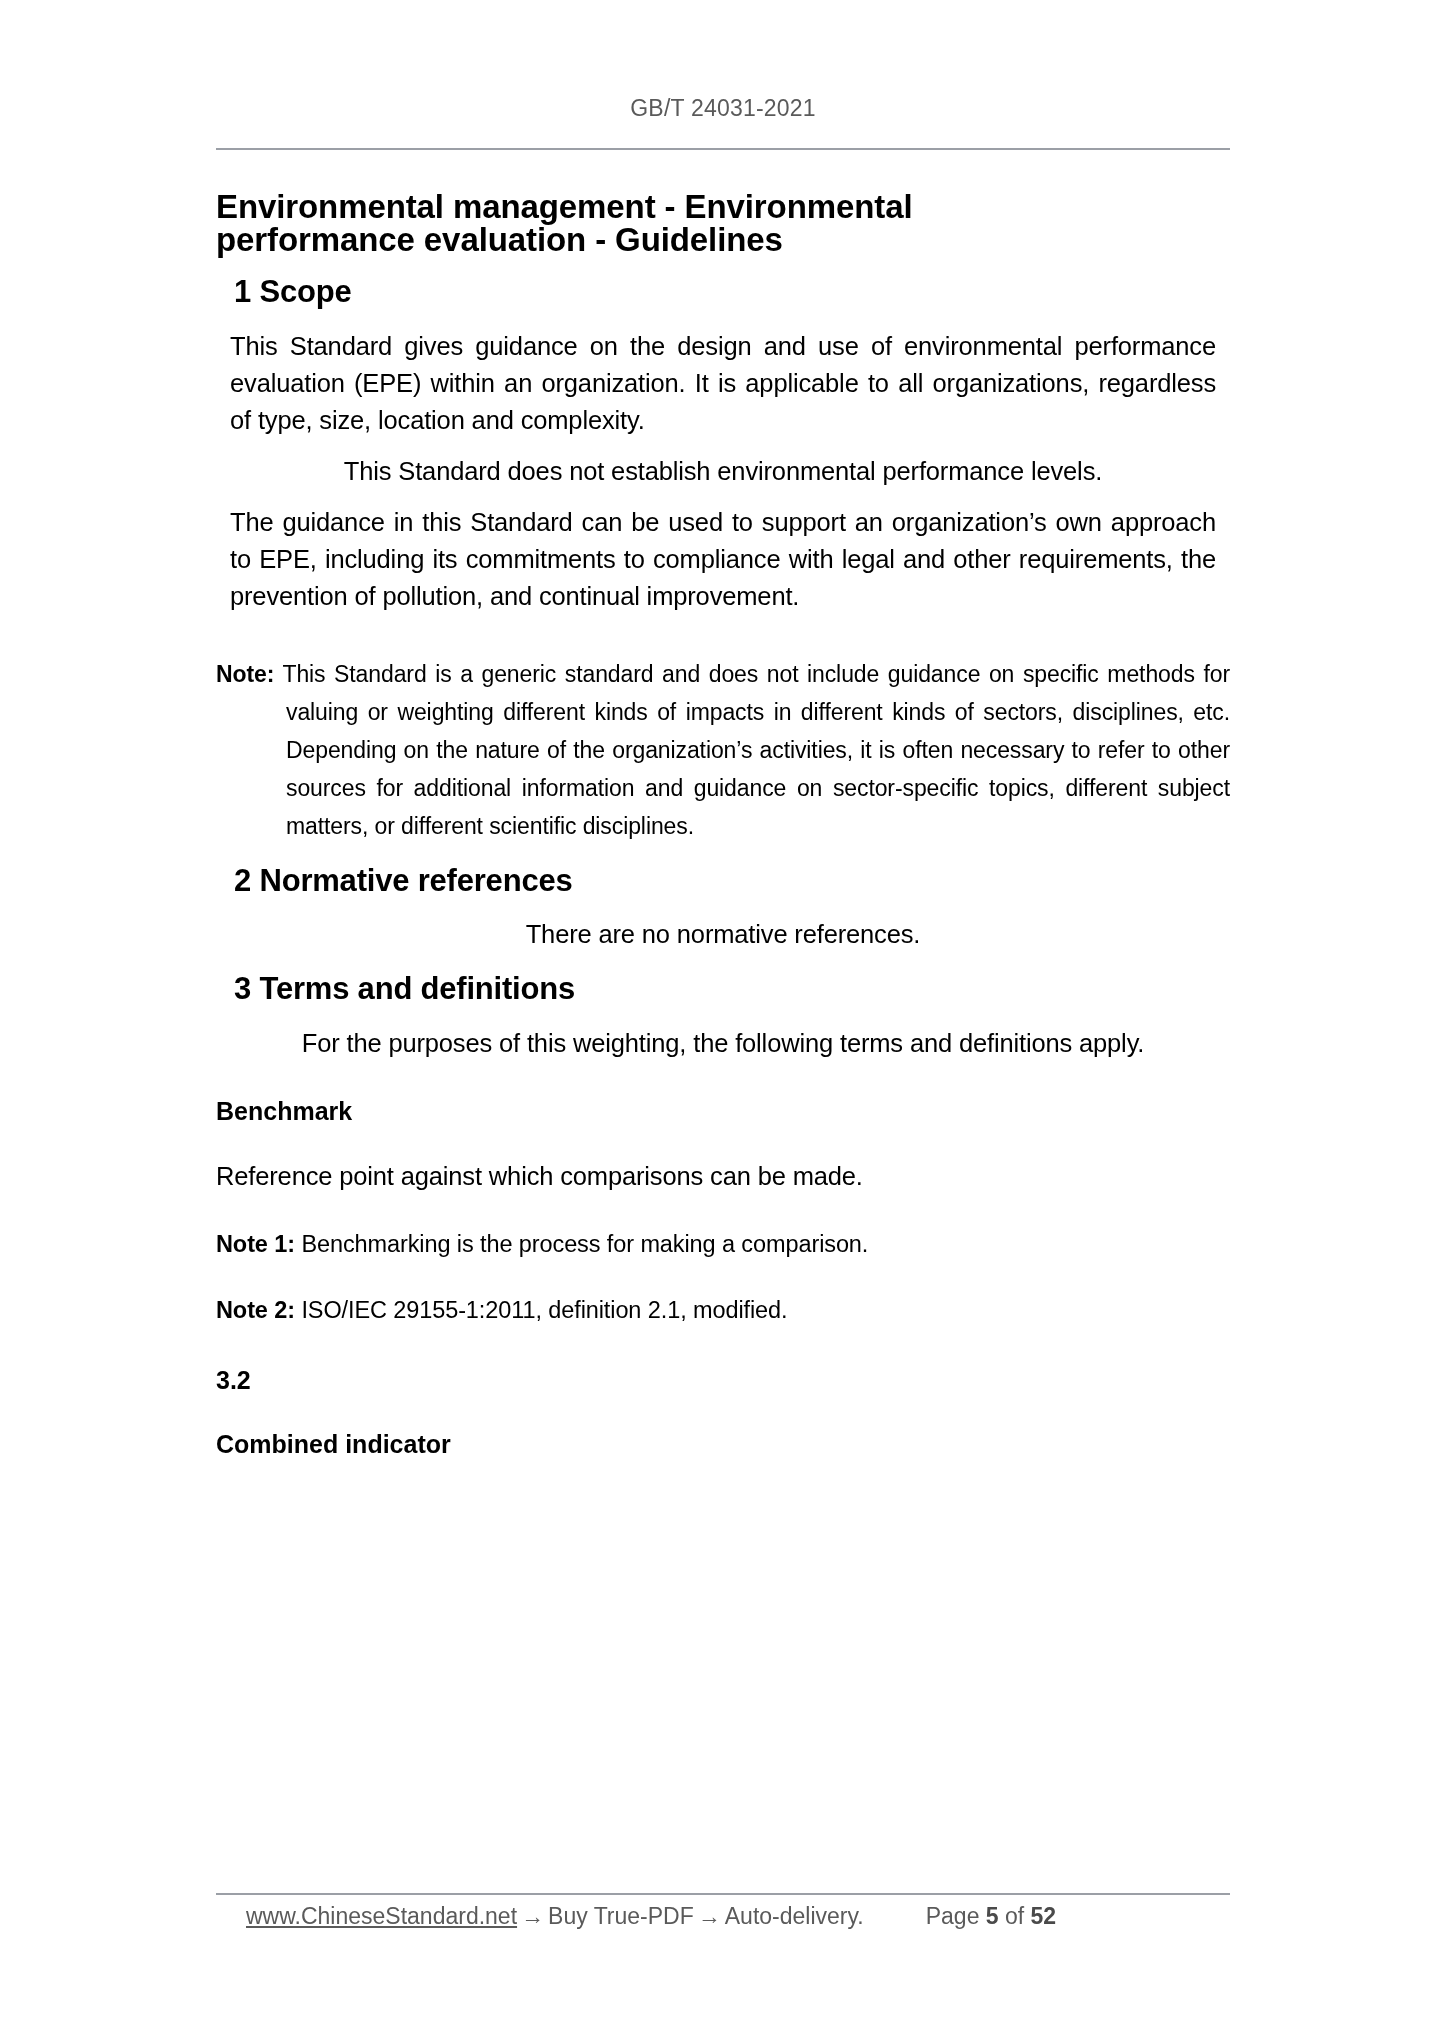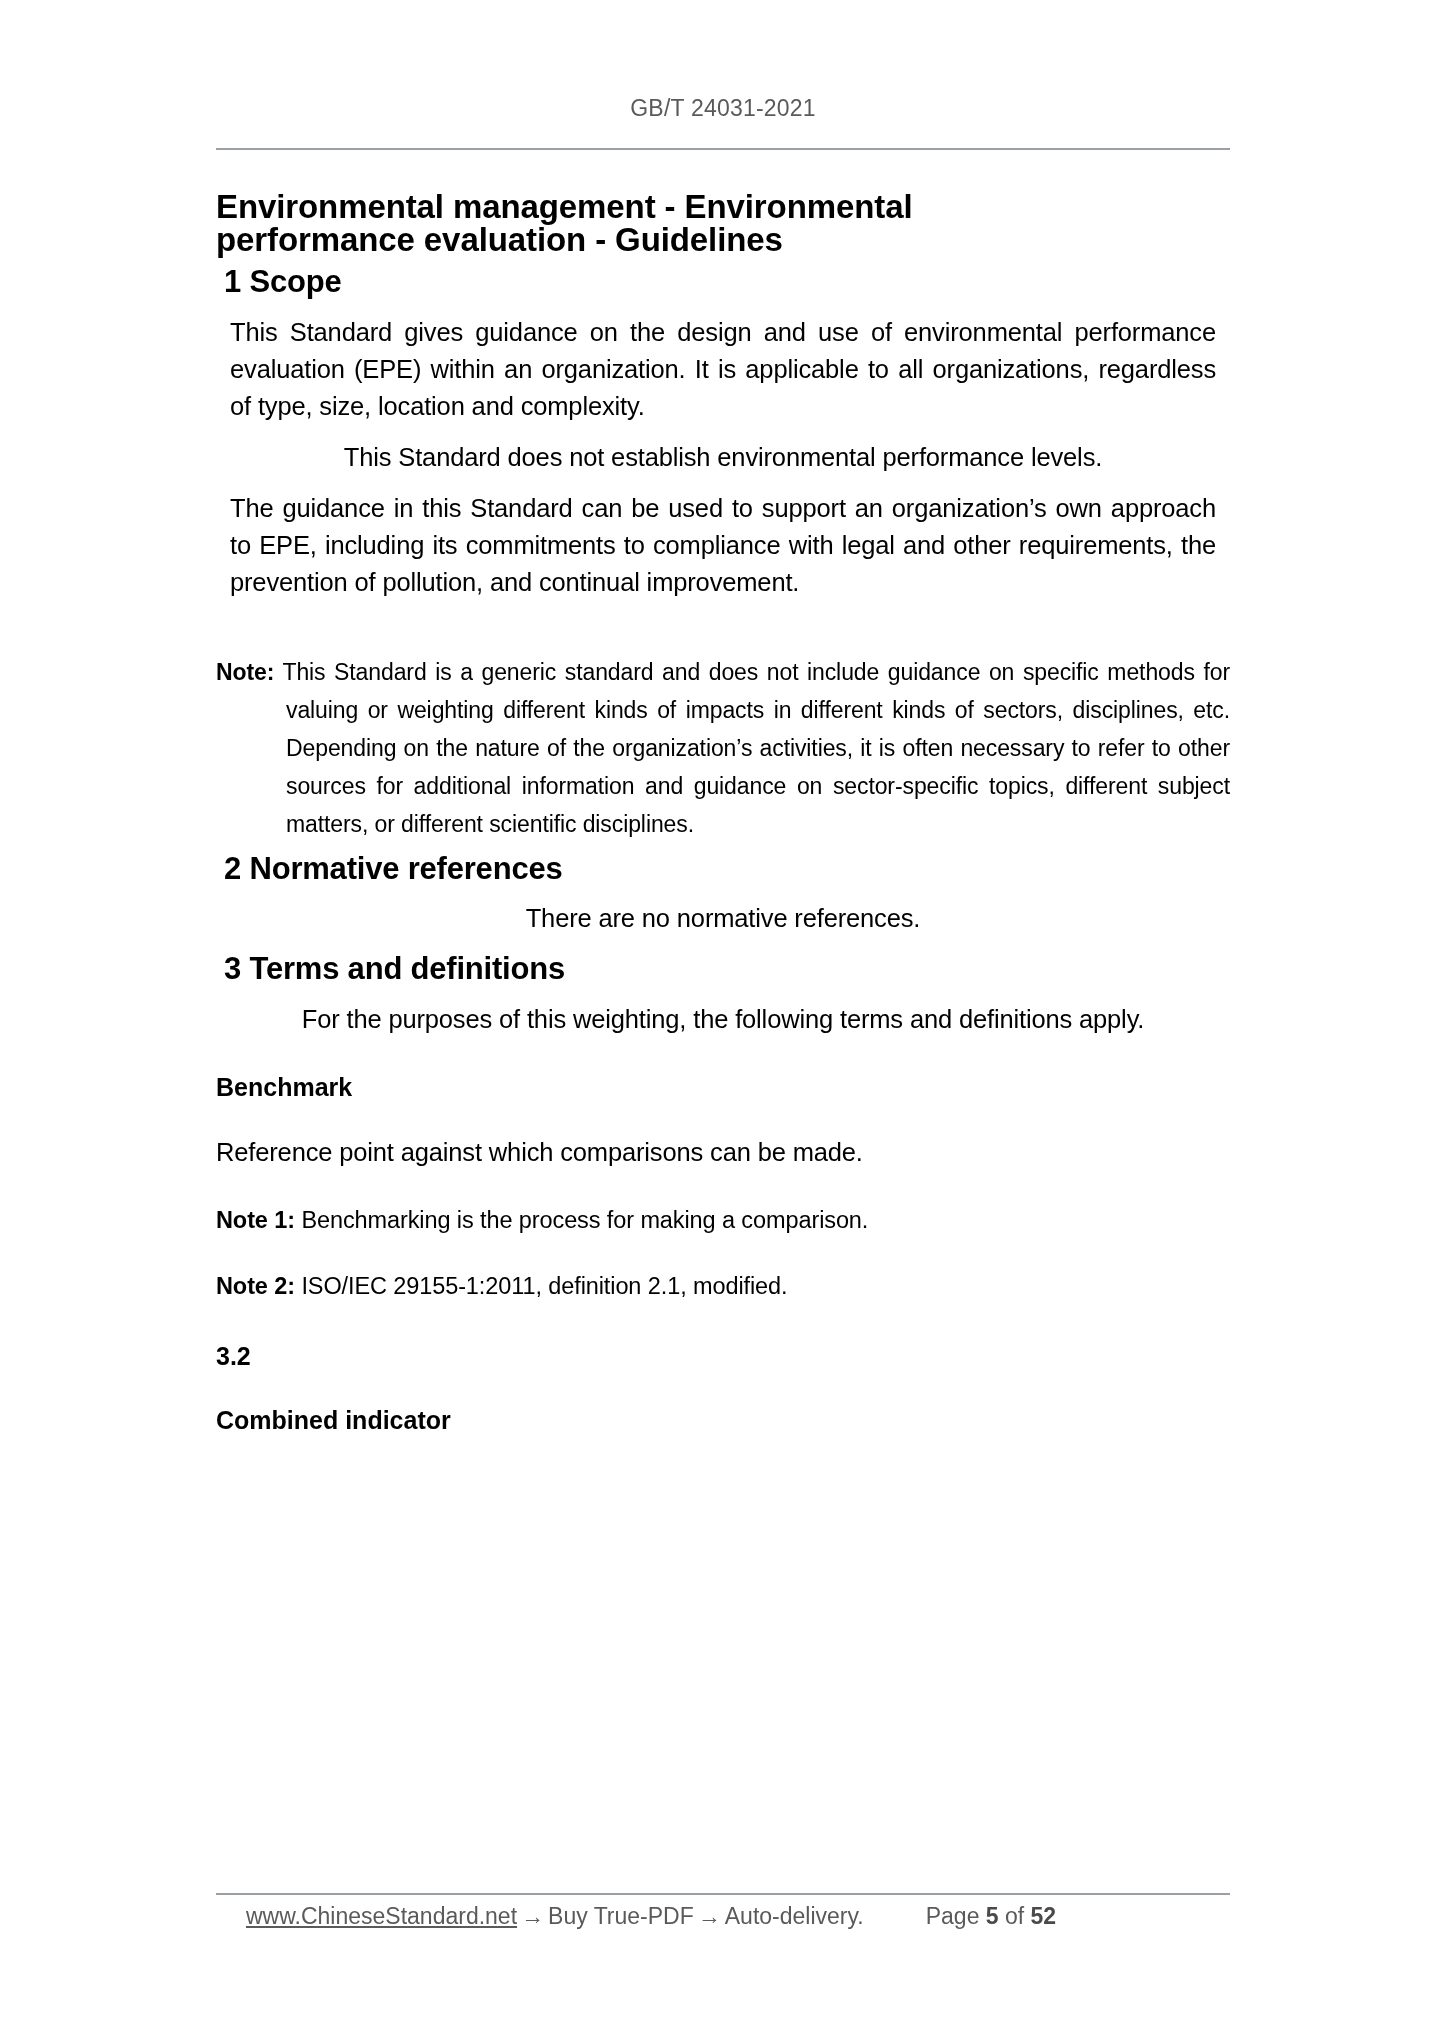--- a/index.html
+++ b/index.html
@@ -60,21 +60,21 @@
   .doc-title .tline {
     display: block;
   }
   .doc-title .tline + .tline {
   }
 
   
   h1.sec {
     font-size: 31px;
     font-weight: bold;
-    margin: 8px;
+    margin: 18px;
     letter-spacing: -0.2px;
     line-height: 1.15;
   }
   .sec-1 { margin-top: 86px; }
   .sec-2 { margin-top: 66px; }
   .sec-3 { margin-top: 62px; }
 
   
   p.body {
     font-size: 25.5px;
@@ -84,21 +84,21 @@
     text-justify: inter-word;
     letter-spacing: -0.15px;
   }
   p.body.nj { text-align: center; }
 
   .p-first { margin-top: 40px; }
   .p-gap   { margin-top: 30px; }
 
   
   .note-block {
-    margin-top: 52px;
+    margin-top: 40px;
     font-size: 23px;
     line-height: 38px;
     text-align: justify;
     text-justify: inter-word;
     padding-left: 70px;
     text-indent: -70px;
     letter-spacing: -0.1px;
   }
   .note-block b { font-weight: bold; }
 

